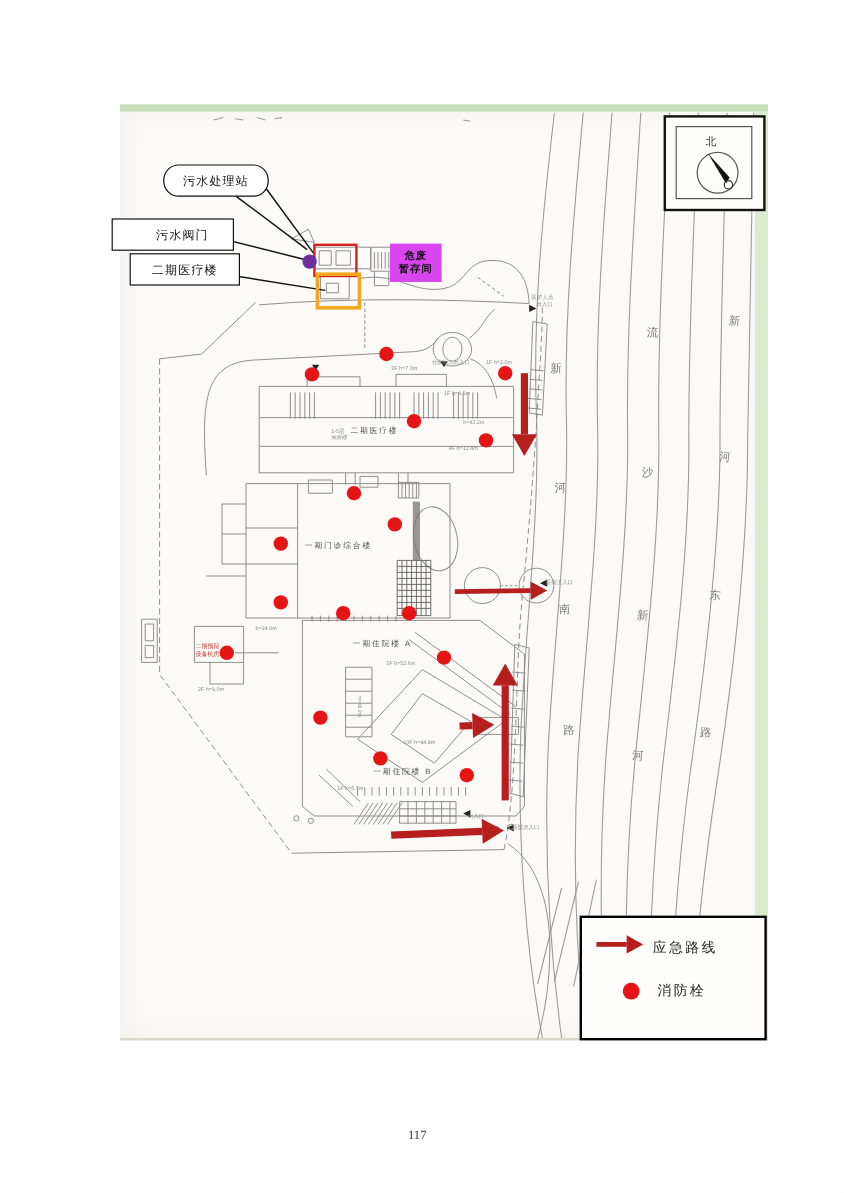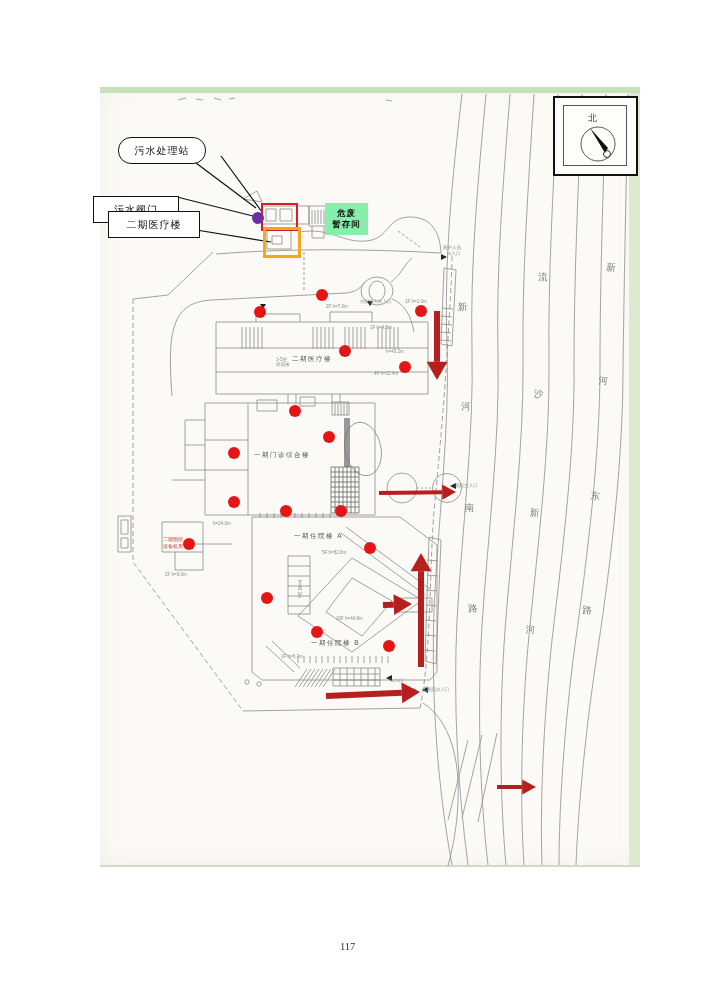--- a/index.html
+++ b/index.html
@@ -10,28 +10,28 @@
   .scan-bg{left:100px;top:87px;width:540px;height:780px;background:#fbfaf7;
            box-shadow:inset 0 0 25px rgba(160,160,150,.12);}
   .scan-strip-top{left:100px;top:87px;width:540px;height:6px;background:#c7e0ba;}
   .scan-strip-right{left:629px;top:93px;width:11px;height:774px;background:#dcead0;}
   .scan-strip-bottom{left:100px;top:865px;width:540px;height:2px;background:#d9d6cb;}
   svg.layer{left:0;top:0;width:703px;height:994px;pointer-events:none;}
   #linework{z-index:2;} #overlay{z-index:9;}
   
   .callout{background:#fff;border:1.5px solid #111;color:#111;font-size:10px;
            display:flex;align-items:center;justify-content:center;z-index:7;letter-spacing:1px;}
-  .co-station{left:118px;top:137px;width:86px;height:25px;border-radius:13px;}
-  .co-valve{left:93px;top:196px;width:84px;height:25px;}
+  .co-station{left:136px;top:137px;width:86px;height:25px;border-radius:13px;}
+  .co-valve{left:93px;top:182px;width:84px;height:25px;padding-left:16px;}
   .co-pool{left:108px;top:211px;width:90px;height:25px;}
   
   .red-rect{left:261px;top:203px;width:33px;height:24px;border:2.5px solid #d42020;z-index:5;}
   .orange-rect{left:263px;top:227px;width:32px;height:25px;border:3px solid #f2a71e;z-index:5;}
   .purple-dot{left:252px;top:212px;width:12px;height:12px;border-radius:50%;background:#6b2fa0;z-index:6;}
-  .hazard{left:325px;top:203px;width:43px;height:32px;background:#86efac;color:#111;
+  .hazard{left:325px;top:203px;width:43px;height:32px;background:#d946ef;color:#111;
           font-size:8.5px;font-weight:bold;display:flex;flex-direction:column;align-items:center;
           justify-content:center;line-height:1.35;z-index:5;letter-spacing:1px;}
   
   .compass{left:553px;top:96px;width:81px;height:76px;background:#fdfdfb;border:2.5px solid #111;z-index:5;}
   .compass-inner{left:8px;top:7px;width:62px;height:59px;border:1px solid #555;}
   .north{left:33px;top:14px;font-size:9px;color:#333;}
   
   .bl{color:#555;z-index:4;font-size:6.5px;letter-spacing:1.5px;white-space:nowrap;}
   .bl-med{left:292px;top:355px;}
   .bl-out{left:254px;top:451px;}
@@ -226,20 +226,25 @@
   <div class="abs bl bl-inb">一期住院楼 B</div>
   <div class="abs bl-red">
     <div>二期预留</div>
     <div>设备机房</div>
   </div>
 
   <div class="abs road" style="left:462px;top:293px;letter-spacing:101px;transform:rotate(-2deg);">新河南路</div>
   <div class="abs road" style="left:528px;top:263px;letter-spacing:118px;transform:rotate(2deg);">流沙新河</div>
   <div class="abs road" style="left:589px;top:253px;letter-spacing:115px;transform:rotate(4deg);">新河东路</div>
 
+  <div class="abs legend">
+    <div class="abs legend-route-label">应急路线</div>
+    <div class="abs legend-dot"></div>
+    <div class="abs legend-hydrant-label">消防栓</div>
+  </div>
 
   <div class="abs pageno">117</div>
 
   <svg id="overlay" class="abs layer" viewBox="0 0 703 994">
       <line x1="437" y1="311" x2="437" y2="361.8" stroke="#b71f1f" stroke-width="6"></line>
       <polygon points="437,380 426.6,361.8 447.4,361.8" fill="#b71f1f"></polygon>
       <line x1="379" y1="493" x2="442.2011636241009" y2="492.1792056672195" stroke="#b71f1f" stroke-width="4"></line>
       <polygon points="456,492 442.29985660025073,499.7785648307581 442.10247064795107,484.57984650368087" fill="#b71f1f"></polygon>
       <line x1="383" y1="605" x2="393.8108108117647" y2="604.627213420284" stroke="#b71f1f" stroke-width="6"></line>
       <polygon points="412,604 394.16921848049844,615.0210358135613 393.452403143031,594.2333910270066" fill="#b71f1f"></polygon>

